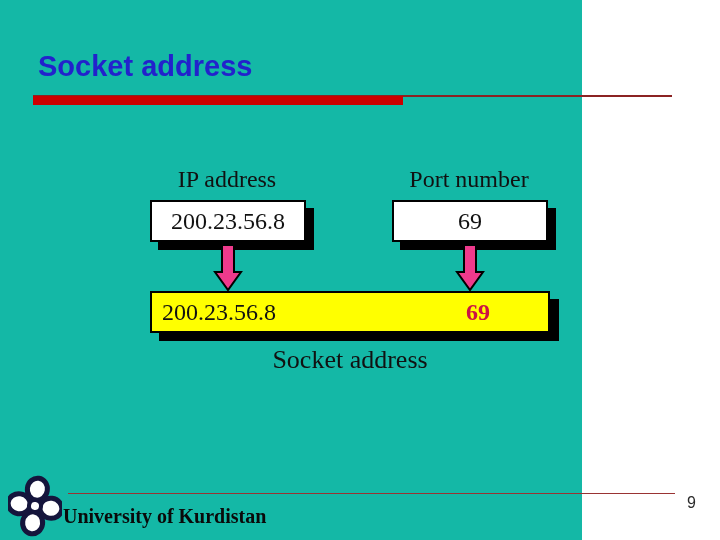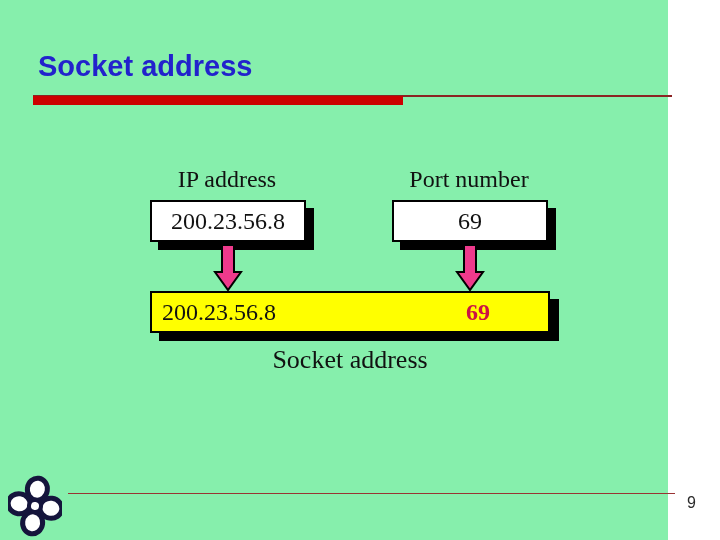--- a/index.html
+++ b/index.html
@@ -7,23 +7,23 @@
     padding: 0;
     width: 720px;
     height: 540px;
     background: #ffffff;
     font-family: "Liberation Sans", sans-serif;
     overflow: hidden;
     position: relative;
   }
   .slide {
     position: relative;
-    width: 668px;
+    width: 582px;
     height: 540px;
-    background: #86efac;
+    background: #14b8a6;
   }
   .abs { position: absolute; }
 
   .title {
     left: 38px;
     top: 50px;
     font-size: 29px;
     font-weight: bold;
     color: #2222CC;
     letter-spacing: 0px;
@@ -179,16 +179,17 @@
   <svg class="abs logo" viewBox="0 0 54 62">
     <g stroke="#15153c" stroke-width="5" fill="#ffffff" transform="rotate(8 27 31)">
       <ellipse cx="27" cy="14" rx="10" ry="11"></ellipse>
       <ellipse cx="27" cy="48" rx="10" ry="11"></ellipse>
       <ellipse cx="11" cy="31" rx="11" ry="10"></ellipse>
       <ellipse cx="43" cy="31" rx="11" ry="10"></ellipse>
       <circle cx="27" cy="31" r="6" stroke-width="4"></circle>
     </g>
   </svg>
 
+  <div class="abs footer-text">University of Kurdistan</div>
 
   <div class="abs page-number">9</div>
 
 </div>
 
 </body></html>

